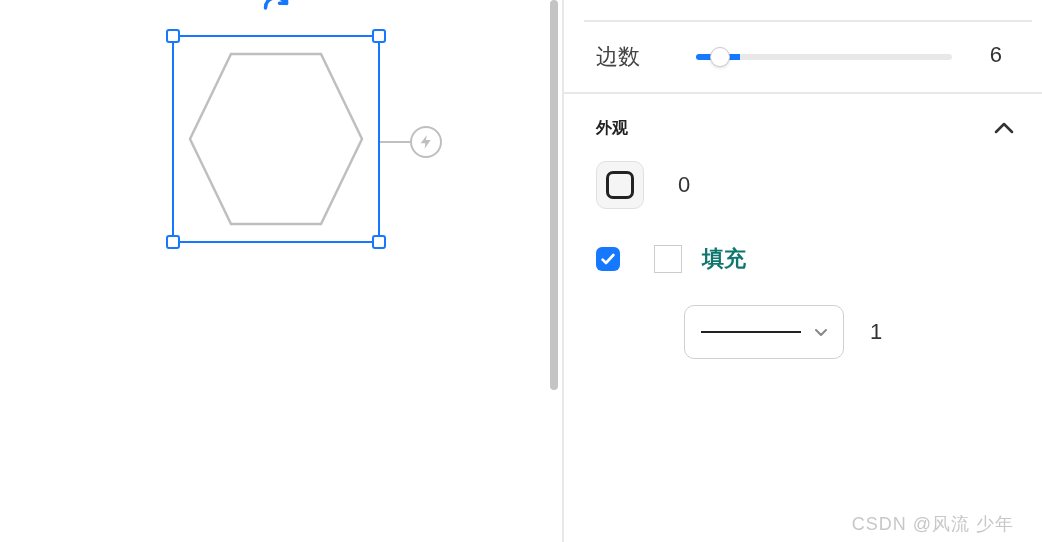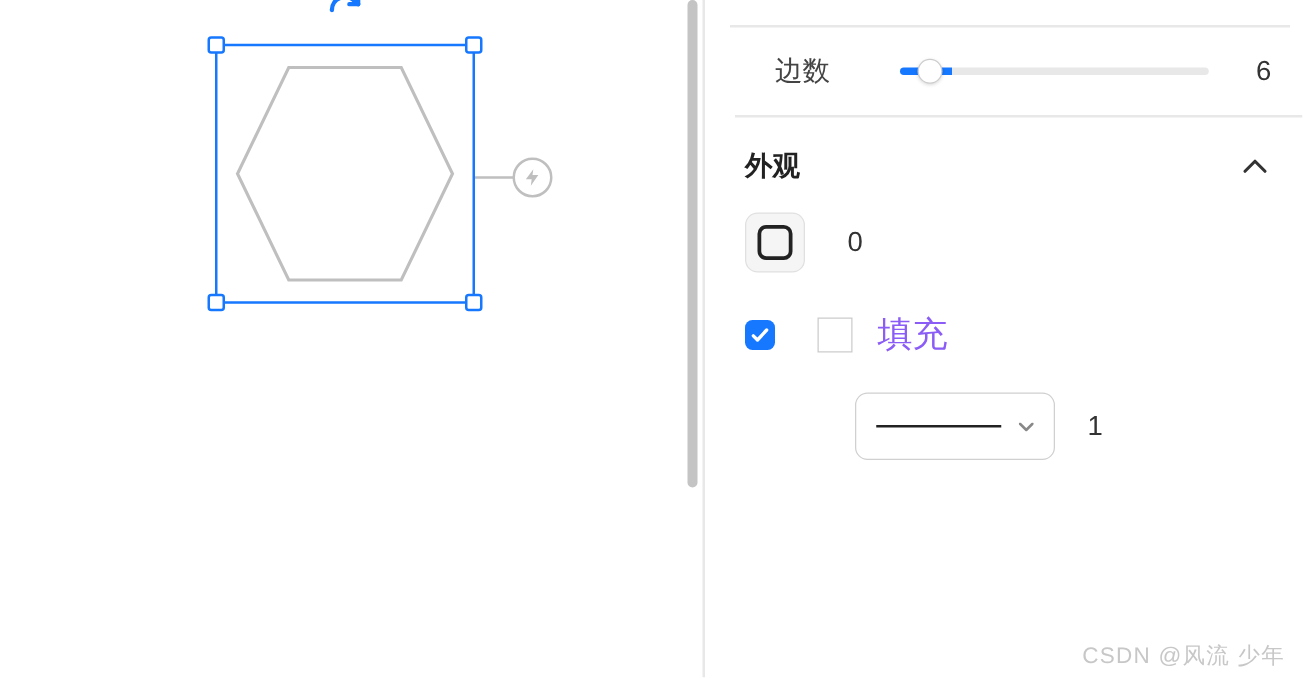--- a/index.html
+++ b/index.html
@@ -100,23 +100,21 @@
       color: #333;
     }
     .panel-divider-top {
       height: 22px;
       border-bottom: 2px solid #e8e8e8;
       margin-left: 20px;
       margin-right: 10px;
     }
     .row {
       display: flex;
-      align-items: center;
-      padding: 20px 25px 20px 32px;
-      margin-left: 24px;
+      padding: 20px 40px 20px 32px;
     }
     .sides-row {
       border-bottom: 2px solid #e8e8e8;
     }
     .sides-row .label {
       width: 100px;
       font-size: 22px;
       color: #444;
     }
     .slider-wrap {
@@ -159,21 +157,21 @@
       font-size: 22px;
       color: #333;
     }
     .section-header {
       display: flex;
       align-items: center;
       justify-content: space-between;
       padding: 24px 28px 18px 32px;
     }
     .section-header .title {
-      font-size: 22px;
+      font-size: 16px;
       font-weight: 600;
       color: #222;
     }
     .chevron {
       font-size: 18px;
       color: #555;
       font-weight: bold;
     }
     .appearance-list {
       display: flex;
@@ -240,22 +238,23 @@
       background-image:
         linear-gradient(45deg, #bbb 25%, transparent 25%),
         linear-gradient(-45deg, #bbb 25%, transparent 25%),
         linear-gradient(45deg, transparent 75%, #bbb 75%),
         linear-gradient(-45deg, transparent 75%, #bbb 75%);
       background-size: 14px 14px;
       background-position: 0 0, 0 7px, 7px -7px, -7px 0;
       background-color: #eee;
     }
     .prop-label {
-      font-size: 28px;
-      color: #8b5cf6;
+      font-size: 22px;
+      color: #0f766e;
+      font-weight: bold;
     }
     .stroke-style-row {
       display: flex;
       align-items: center;
       padding-left: 88px;
       gap: 26px;
       margin-bottom: 22px;
     }
     .stroke-select {
       width: 160px;
@@ -277,21 +276,21 @@
     .stroke-select .caret {
       color: #888;
       font-size: 14px;
     }
     .stroke-width {
       font-size: 22px;
       color: #333;
     }
     .watermark {
       position: absolute;
-      right: 14px;
+      right: 28px;
       bottom: 6px;
       font-size: 18px;
       color: rgba(170,170,170,0.66);
       letter-spacing: 1px;
       pointer-events: none;
     }
   </style>
 </head>
 <body>
 

